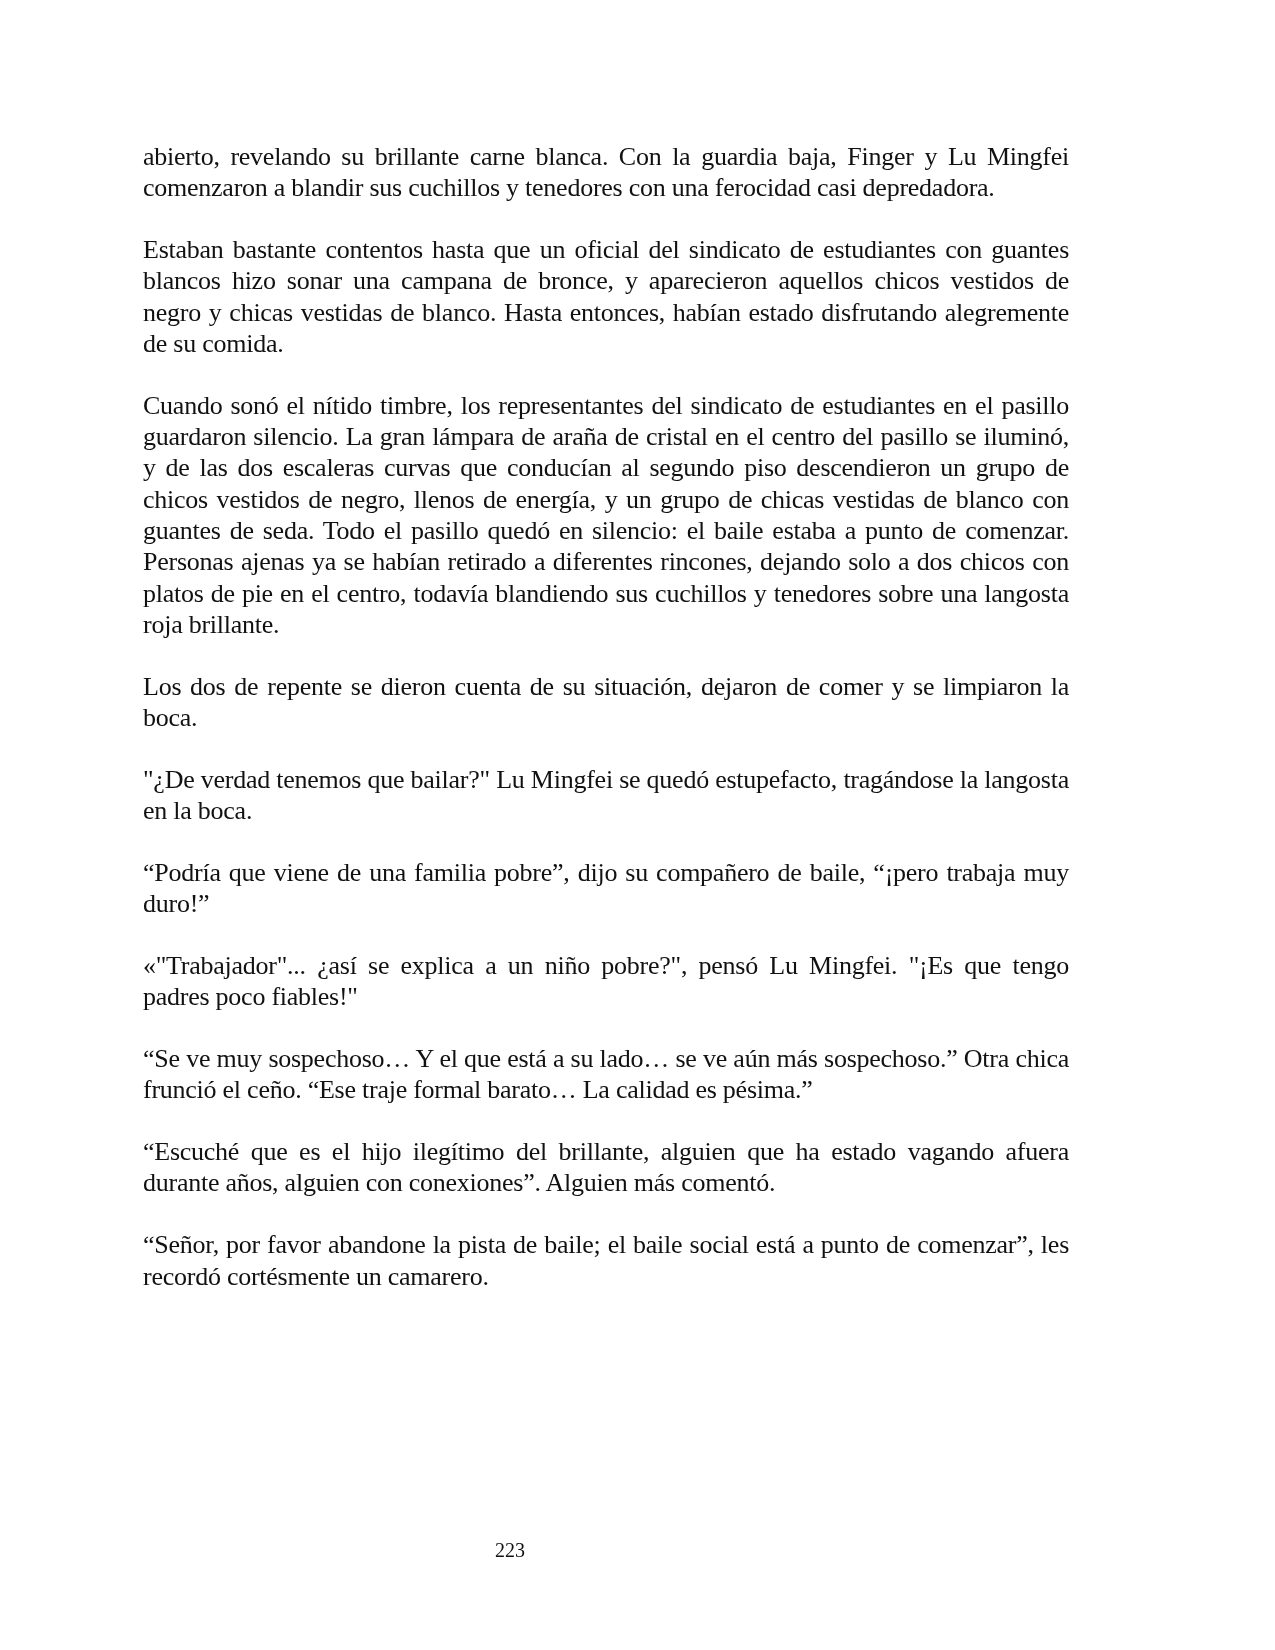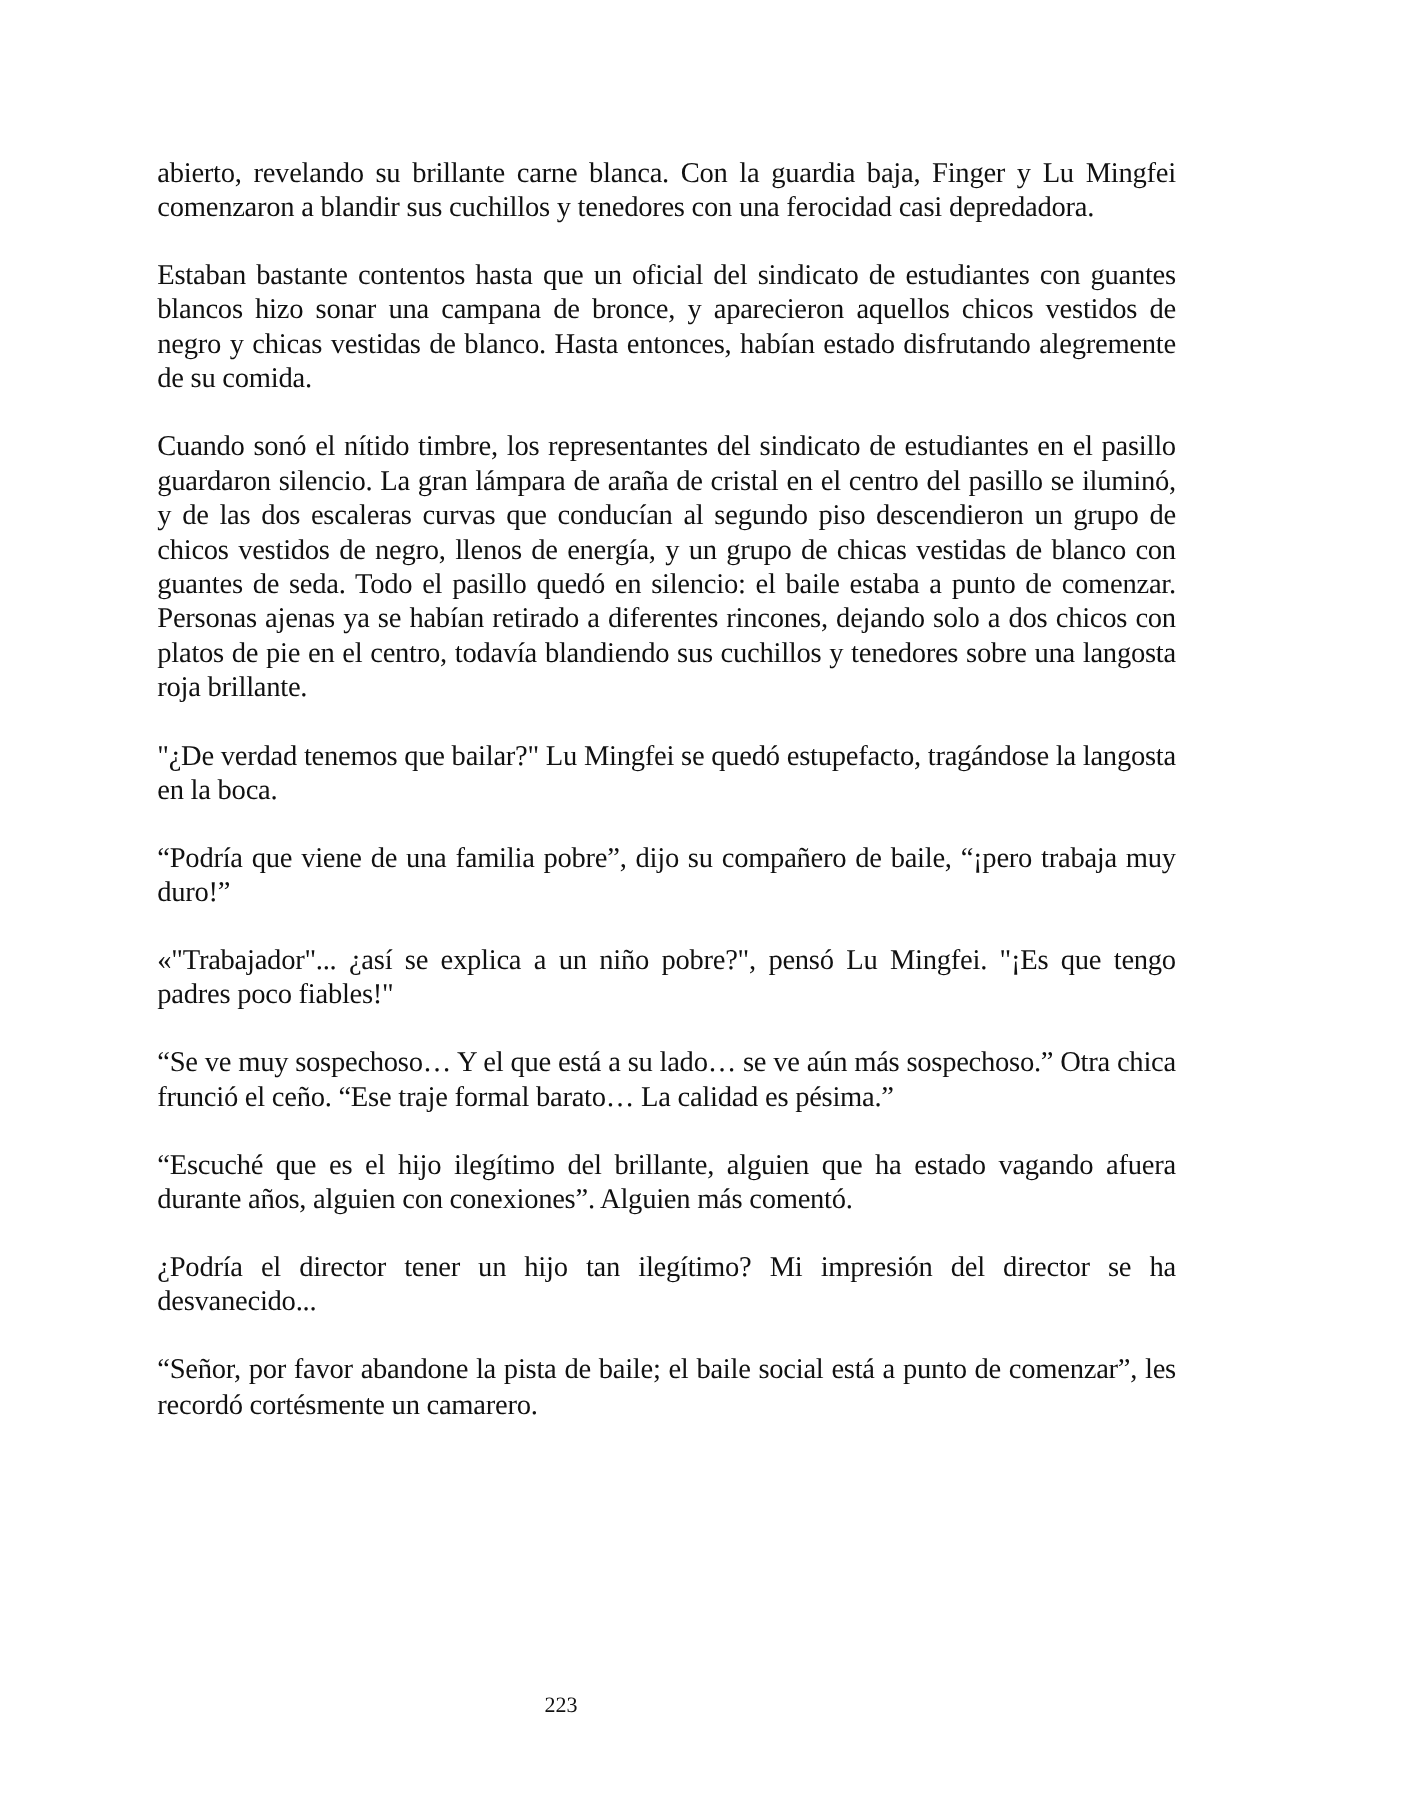--- a/index.html
+++ b/index.html
@@ -40,22 +40,22 @@
       color: #111111;
     }
   </style>
 </head>
 <body>
 
 <div class="page">
   <p class="para">abierto, revelando su brillante carne blanca. Con la guardia baja, Finger y Lu Mingfei comenzaron a blandir sus cuchillos y tenedores con una ferocidad casi depredadora.</p>
   <p class="para">Estaban bastante contentos hasta que un oficial del sindicato de estudiantes con guantes blancos hizo sonar una campana de bronce, y aparecieron aquellos chicos vestidos de negro y chicas vestidas de blanco. Hasta entonces, habían estado disfrutando alegremente de su comida.</p>
   <p class="para">Cuando sonó el nítido timbre, los representantes del sindicato de estudiantes en el pasillo guardaron silencio. La gran lámpara de araña de cristal en el centro del pasillo se iluminó, y de las dos escaleras curvas que conducían al segundo piso descendieron un grupo de chicos vestidos de negro, llenos de energía, y un grupo de chicas vestidas de blanco con guantes de seda. Todo el pasillo quedó en silencio: el baile estaba a punto de comenzar. Personas ajenas ya se habían retirado a diferentes rincones, dejando solo a dos chicos con platos de pie en el centro, todavía blandiendo sus cuchillos y tenedores sobre una langosta roja brillante.</p>
+  <p class="para">Los dos de repente se dieron cuenta de su situación, dejaron de comer y se limpiaron la boca.</p>
   <p class="para">"¿De verdad tenemos que bailar?" Lu Mingfei se quedó estupefacto, tragándose la langosta en la boca.</p>
   <p class="para">“Podría que viene de una familia pobre”, dijo su compañero de baile, “¡pero trabaja muy duro!”</p>
   <p class="para">«"Trabajador"... ¿así se explica a un niño pobre?", pensó Lu Mingfei. "¡Es que tengo padres poco fiables!"</p>
   <p class="para">“Se ve muy sospechoso… Y el que está a su lado… se ve aún más sospechoso.” Otra chica frunció el ceño. “Ese traje formal barato… La calidad es pésima.”</p>
   <p class="para">“Escuché que es el hijo ilegítimo del brillante, alguien que ha estado vagando afuera durante años, alguien con conexiones”. Alguien más comentó.</p>
-  <p class="para">¿Podría el director tener un hijo tan ilegítimo? Mi impresión del director se ha desvanecido...</p>
   <p class="para">“Señor, por favor abandone la pista de baile; el baile social está a punto de comenzar”, les recordó cortésmente un camarero.</p>
 </div>
 
 <div class="page-number">223</div>
 
 </body></html>

